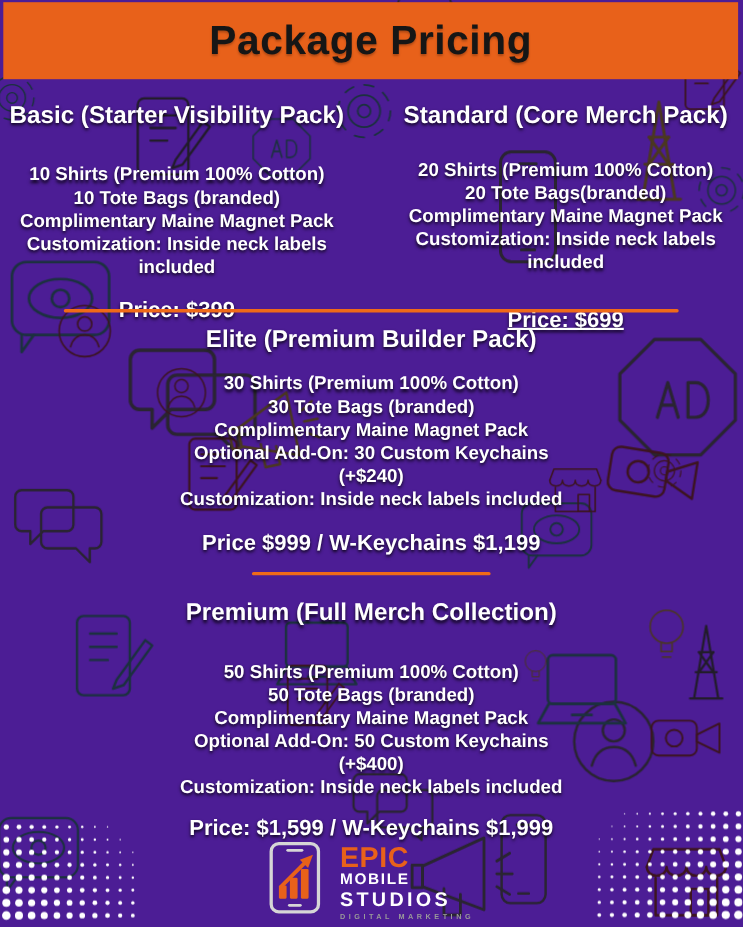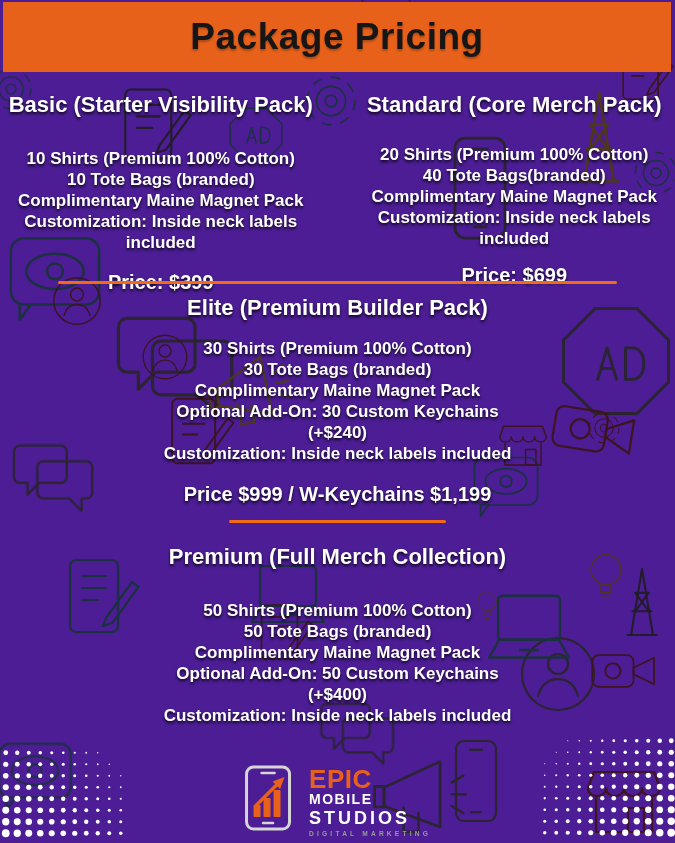--- a/index.html
+++ b/index.html
@@ -17,21 +17,21 @@
   h2.pkg-title{margin:0;font-size:22px;line-height:24px;font-weight:700;color:#fff;
                text-shadow:0 2px 3px rgba(0,0,0,.85);}
   .col h2.pkg-title{margin-top:20px;}
   .features{margin-top:31px;}
   .col-r .features{margin-top:27px;}
   .feat{font-size:17px;line-height:21px;font-weight:700;color:#fff;
         text-shadow:0 2px 3px rgba(0,0,0,.85);}
   .price{font-size:20px;line-height:22px;font-weight:700;color:#fff;
          text-shadow:0 2px 3px rgba(0,0,0,.85);}
   .col .price{margin-top:18px;}
-  .col-r .price{margin-top:15px;}
+  .col-r .price{margin-top:31px;text-decoration:underline;}
   
   .divider{position:absolute;height:3px;background:#F06A18;border-radius:2px;z-index:2;}
   #div-wide{top:281px;left:58px;width:559px;}
   #div-short{top:520px;left:229px;width:217px;}
   
   .wide{position:absolute;left:0;width:100%;text-align:center;color:#fff;z-index:2;}
   #elite{top:296px;}
   #elite .features{margin-top:18px;}
   #elite .price{margin-top:19px;}
   #premium{top:545px;}
@@ -371,21 +371,21 @@
         <div class="feat">10 Tote Bags (branded)</div>
         <div class="feat">Complimentary Maine Magnet Pack</div>
         <div class="feat">Customization: Inside neck labels included</div>
       </div>
       <div class="price">Price: $399</div>
     </section>
     <section class="col col-r">
       <h2 class="pkg-title">Standard (Core Merch Pack)</h2>
       <div class="features">
         <div class="feat">20 Shirts (Premium 100% Cotton)</div>
-        <div class="feat">40 Tote Bags(branded)</div>
+        <div class="feat">20 Tote Bags(branded)</div>
         <div class="feat">Complimentary Maine Magnet Pack</div>
         <div class="feat">Customization: Inside neck labels included</div>
       </div>
       <div class="price">Price: $699</div>
     </section>
   </div>
 
   <div class="divider" id="div-wide"></div>
 
   <section class="wide" id="elite">
@@ -406,20 +406,21 @@
   <section class="wide" id="premium">
     <h2 class="pkg-title">Premium (Full Merch Collection)</h2>
     <div class="features">
       <div class="feat">50 Shirts (Premium 100% Cotton)</div>
       <div class="feat">50 Tote Bags (branded)</div>
       <div class="feat">Complimentary Maine Magnet Pack</div>
       <div class="feat">Optional Add-On: 50 Custom Keychains</div>
       <div class="feat">(+$400)</div>
       <div class="feat">Customization: Inside neck labels included</div>
     </div>
+    <div class="price">Price: $1,599 / W-Keychains $1,999</div>
   </section>
 
   <div class="logo">
     <svg width="47" height="66" viewBox="0 0 47 66">
       <rect x="2" y="2" width="43" height="62" rx="7" fill="none" stroke="#D6D6D6" stroke-width="3"></rect>
       <path d="M17 8h13" stroke="#D6D6D6" stroke-width="2.5" stroke-linecap="round" fill="none"></path>
       <path d="M18.5 58h10" stroke="#D6D6D6" stroke-width="2.5" stroke-linecap="round" fill="none"></path>
       <rect x="9" y="40" width="7" height="12" rx="1" fill="#E8611A"></rect>
       <rect x="19" y="33" width="7" height="19" rx="1" fill="#E8611A"></rect>
       <rect x="29" y="25" width="7" height="27" rx="1" fill="#E8611A"></rect>

